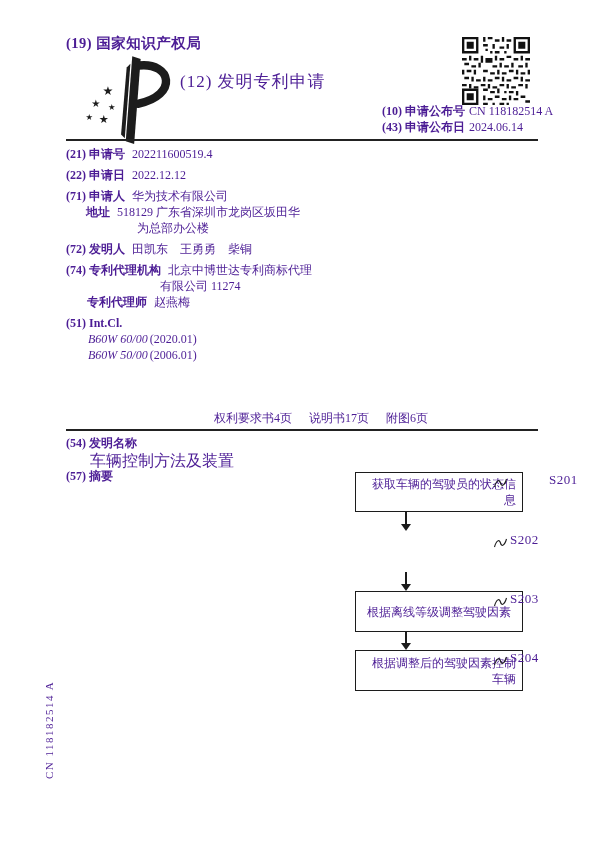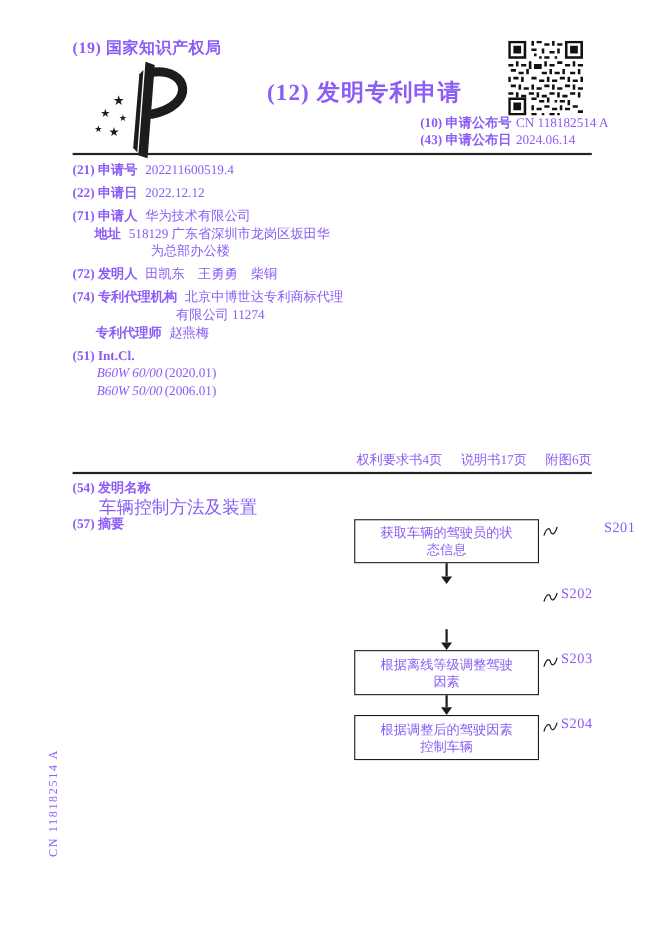--- a/index.html
+++ b/index.html
@@ -1,53 +1,53 @@
 <!DOCTYPE html>
 <html><head>
 <meta charset="utf-8">
 <style>
   html,body{margin:0;padding:0;background:#ffffff;}
   .page{
     position:relative;width:600px;height:850px;background:#fff;overflow:hidden;
-    font-family:"Liberation Serif","DejaVu Serif",serif;color:#8b5cf6;
+    font-family:"Liberation Serif","DejaVu Serif",serif;color:#4c1d95;
   }
   .abs{position:absolute;}
   
   .office{left:66px;top:34px;font-size:14.5px;font-weight:bold;letter-spacing:.5px;}
-  .doc-type{left:180px;top:70px;width:240px;text-align:right;font-size:21px;font-weight:bold;letter-spacing:1px;}
+  .doc-type{left:180px;top:70px;width:240px;text-align:left;font-size:17px;font-weight:normal;letter-spacing:1px;}
   .logo{left:80px;top:54px;}
   .qr{left:462px;top:37px;}
   .pub-block{left:382px;top:103px;width:156px;font-size:12px;line-height:16px;white-space:nowrap;}
   .pub-row .plbl{font-weight:bold;margin-right:4px;}
   .rule1{left:66px;top:139px;width:472px;height:2px;background:#222;}
   .rule2{left:66px;top:429px;width:472px;height:2px;background:#222;}
   
   .biblio{left:66px;top:146px;width:310px;font-size:12px;line-height:16px;}
   .brow{white-space:nowrap;}
   .brow.gap{margin-top:5px;}
   .blbl{font-weight:bold;margin-right:7px;}
   .ind1{padding-left:20px;}
   .ind1b{padding-left:21px;}
   .ind2{padding-left:71px;}
   .ind3{padding-left:94px;}
   .ind-ipc{padding-left:22px;}
   .ipc-code{font-weight:normal;font-style:italic;margin-right:2px;}
   
-  .pages{left:200px;top:410px;width:338px;text-align:right;font-size:12px;}
+  .pages{left:200px;top:410px;width:338px;text-align:left;font-size:12px;}
   .pages span{margin-left:14px;}
   
   .s54-label{left:66px;top:435px;font-size:12px;font-weight:bold;}
   .s54-title{left:90px;top:451px;font-size:16px;}
   .s57-label{left:66px;top:468px;font-size:12px;font-weight:bold;}
   .abstract{left:66px;top:483px;width:243px;font-size:12.2px;line-height:18.6px;
     text-align:justify;text-indent:2em;}
   
   .fbox{border:1.2px solid #1c1c1c;background:#fff;width:168px;
-    display:flex;align-items:center;justify-content:center;text-align:center;
-    font-size:12px;line-height:16px;padding:2px 18px;box-sizing:border-box;}
+    display:flex;align-items:center;justify-content:center;text-align:right;
+    font-size:12px;line-height:16px;padding:2px 6px;box-sizing:border-box;margin-left:33px;}
   .fb1{left:322px;top:472px;height:40px;}
   .fb2{left:322px;top:531px;height:41px;}
   .fb3{left:322px;top:591px;height:41px;}
   .fb4{left:322px;top:650px;height:41px;}
   .stem{left:405px;width:1.5px;background:#1c1c1c;}
   .head{left:401px;width:0;height:0;border-left:5px solid transparent;
     border-right:5px solid transparent;border-top:7px solid #1c1c1c;}
   .slabel{font-size:13px;letter-spacing:.5px;}
   .sq{width:15px;height:12px;}
   

